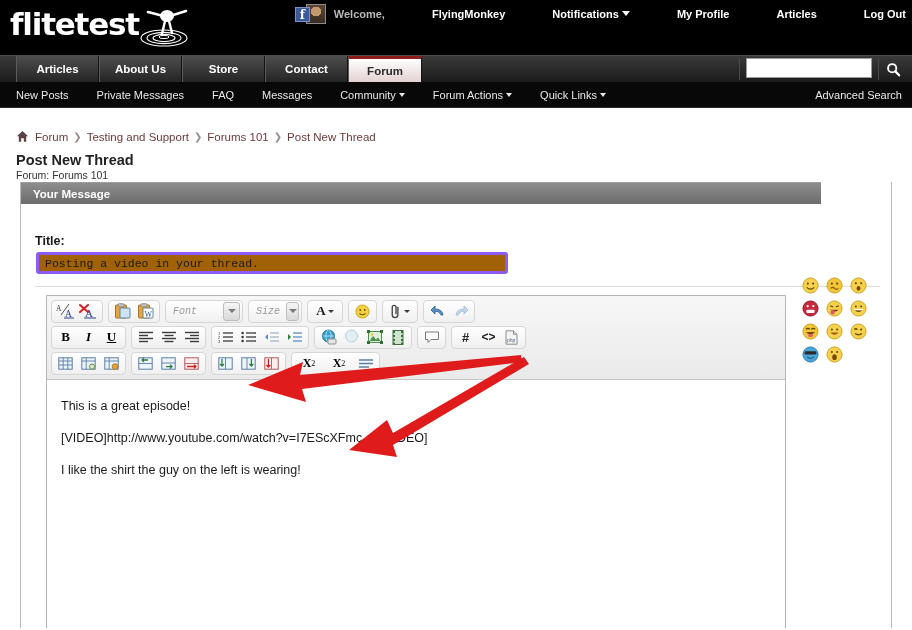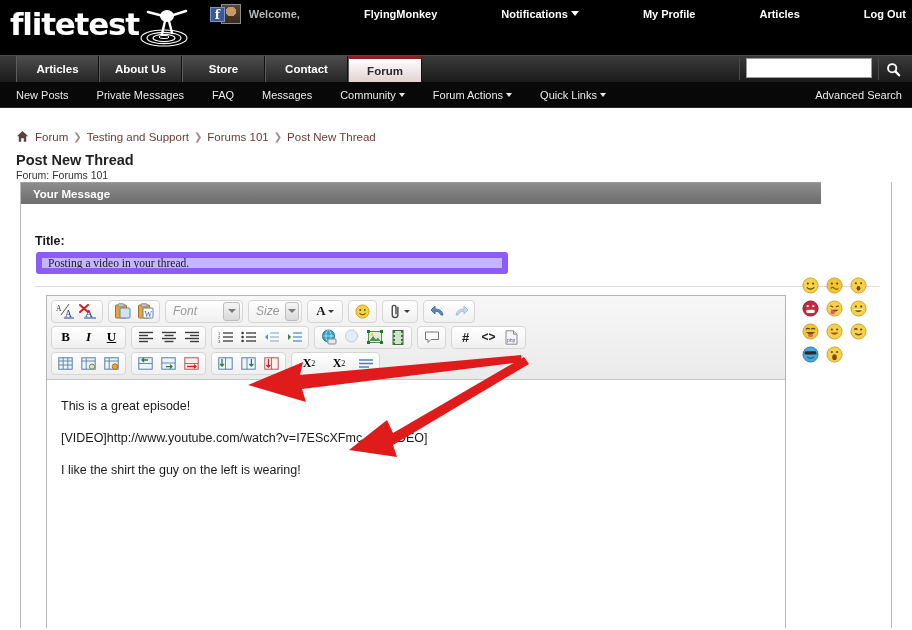--- a/index.html
+++ b/index.html
@@ -55,21 +55,21 @@
     background:
       radial-gradient(circle at 50% 36%, #c49a6c 0 5px, transparent 5px),
       linear-gradient(#5b4535, #3a2b20);
     border: 1px solid #8c8c8c;
   }
   .userbar .welcome {
     color: #b9b9b9; font-size: 11px; font-weight: bold; margin-left: 8px; text-align: center;
   }
   .userbar a {
     color: #ffffff; font-size: 11px; font-weight: bold;
-    text-decoration: none; margin-left: 20px; padding-left: 44px;
+    text-decoration: none; margin-left: 3px; padding-left: 44px;
   }
   .caret-down {
     display: inline-block; width: 0; height: 0; margin-left: 3px;
     border-left: 4px solid transparent; border-right: 4px solid transparent;
     border-top: 5px solid #ffffff; vertical-align: 2px;
   }
 
   
   .navtabs {
     position: absolute; left: 0; top: 55px; width: 912px; height: 27px;
@@ -165,24 +165,24 @@
   }
   .panel-body { position: relative; padding: 0; }
 
   .field-label {
     position: absolute; left: 14px; top: 30px;
     font-size: 12.5px; font-weight: bold; color: #1a1a1a;
   }
   .title-input {
     position: absolute; left: 15px; top: 48px;
     width: 472px; height: 22px;
-    border: 6px solid #8b5cf6; border-radius: 3px;
+    border: 3px solid #8b5cf6; border-radius: 3px;
     font-size: 11.5px; color: #1a1a1a; padding: 0 6px;
-    font-family: Liberation Serif, serif;
-    background: #c4b5fd;
+    font-family: Liberation Mono, monospace;
+    background: #a16207;
   }
   .hr {
     position: absolute; left: 14px; top: 82px; width: 845px;
     height: 1px; background: #dcdcdc;
   }
 
   
   .editor {
     position: absolute; left: 25px; top: 91px;
     width: 740px; height: 357px;
@@ -207,22 +207,22 @@
     cursor: pointer; border-radius: 3px;
   }
   .tb-btn.wide { width: 30px; }
   .tb-select {
     display: flex; align-items: center; justify-content: space-between;
     background: linear-gradient(#ffffff, #f0f0f0);
     border: 1px solid #d6d6d6; border-radius: 4px;
     height: 23px; padding: 0 2px 0 7px;
   }
   .tb-select .lbl {
-    font-size: 12px; color: #999999; font-style: italic;
-    font-family: Liberation Sans, sans-serif;
+    font-size: 10px; color: #999999; font-style: italic;
+    font-family: Liberation Mono, monospace;
   }
   .tb-select .arrowbox {
     width: 17px; height: 19px; margin-left: 6px;
     background: linear-gradient(#f6f6f6, #d9d9d9);
     border: 1px solid #bdbdbd; border-radius: 3px;
     display: flex; align-items: center; justify-content: center;
   }
   .arrow-tiny {
     width: 0; height: 0;
     border-left: 4px solid transparent; border-right: 4px solid transparent;

